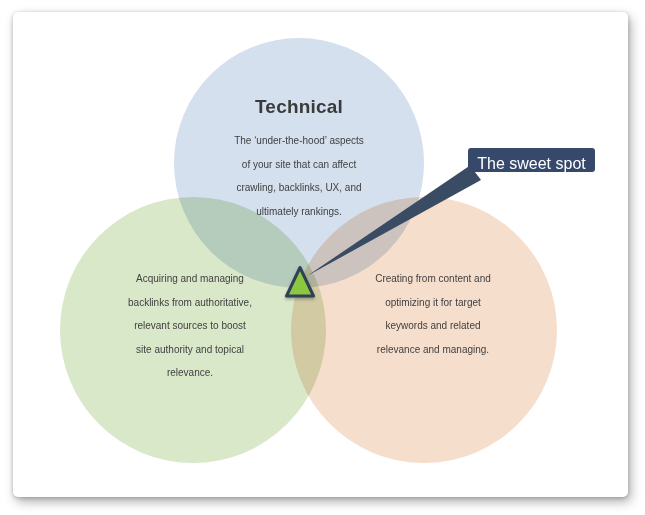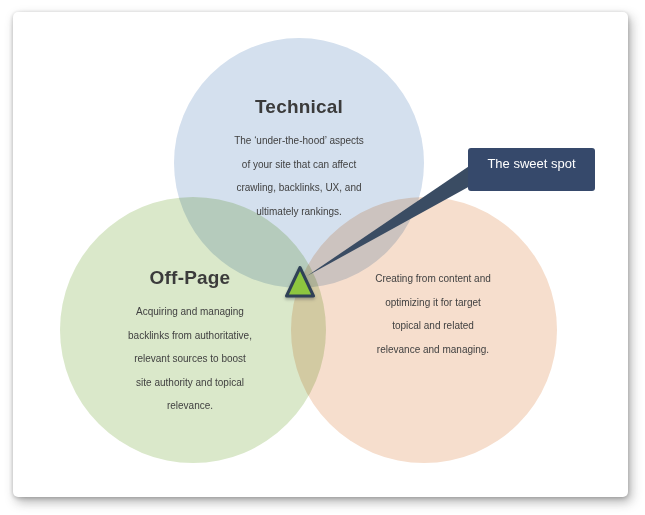--- a/index.html
+++ b/index.html
@@ -59,24 +59,24 @@
     width: 615px;
     height: 485px;
     pointer-events: none;
     z-index: 4;
   }
   .callout {
     position: absolute;
     left: 455px;
     top: 136px;
     width: 127px;
-    height: 43px;
+    height: 24px;
     border-radius: 3px;
     color: #ffffff;
-    font-size: 13px;
+    font-size: 16px;
     line-height: 32px;
     text-align: center;
     z-index: 5;
   }
 </style>
 </head>
 <body>
 
 <div class="page">
   <div class="card">
@@ -91,35 +91,34 @@
       <div class="title">Technical</div>
       <div class="desc">
           <div>The ‘under-the-hood’ aspects</div>
           <div>of your site that can affect</div>
           <div>crawling, backlinks, UX, and</div>
           <div>ultimately rankings.</div>
         </div>
     </div>
 
     <div class="label offpage">
-      <div class="title">Off-Page</div>
       <div class="desc">
           <div>Acquiring and managing</div>
           <div>backlinks from authoritative,</div>
           <div>relevant sources to boost</div>
           <div>site authority and topical</div>
           <div>relevance.</div>
         </div>
     </div>
 
     <div class="label onpage">
       <div class="desc">
           <div>Creating from content and</div>
           <div>optimizing it for target</div>
-          <div>topical and related</div>
+          <div>keywords and related</div>
           <div>relevance and managing.</div>
         </div>
     </div>
 
     <svg class="overlay" viewBox="0 0 615 485">
       <polygon points="457,153.5 468,168 294,264" fill="#3a4c63"></polygon>
       <path d="M287 255.5 L300.5 284 L273.5 284 Z" stroke-width="3" stroke-linejoin="round" style="filter: drop-shadow(0 2px 1.5px rgba(40,50,60,0.35));" fill="#8dc63f" stroke="#2f4156"></path>
     </svg>
 
     <div class="callout" style="background-color: rgb(54, 73, 107);">

